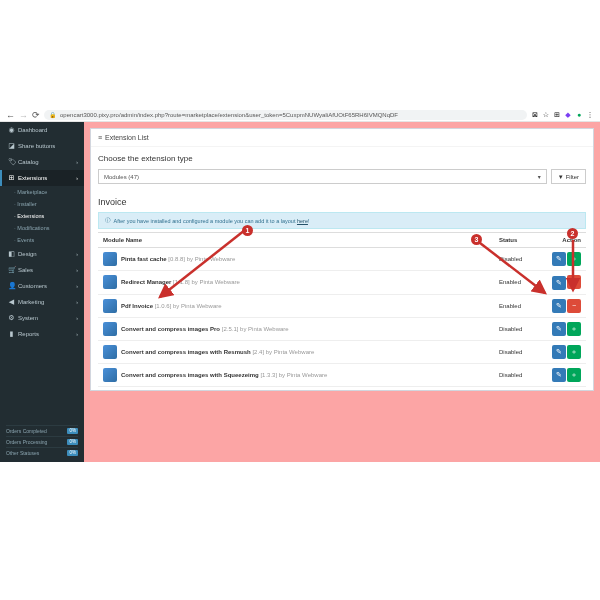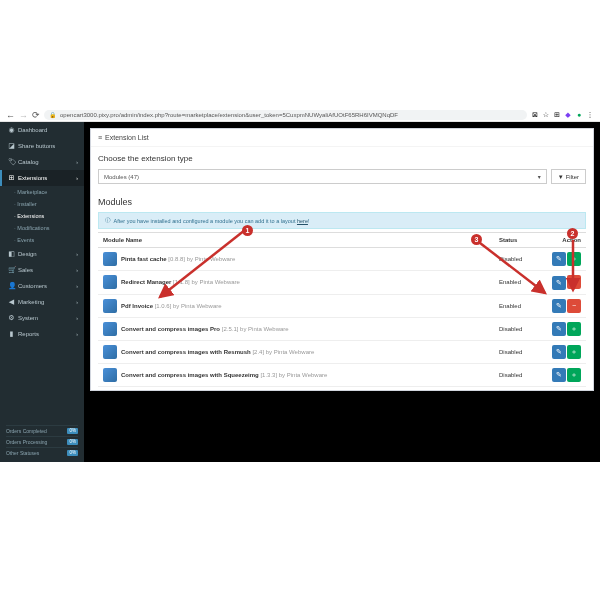--- a/index.html
+++ b/index.html
@@ -17,21 +17,21 @@
 .sidebar{width:84px;background:#222d32;color:#b8c7ce;font-size:6px;display:flex;flex-direction:column}
 .sb-item{padding:4px 6px;display:flex;align-items:center;gap:3px;cursor:pointer;border-left:2px solid transparent}
 .sb-item.active{background:#1a2226;border-left:2px solid #3c8dbc;color:#fff}
 .sb-item .ic{width:7px;display:inline-block;text-align:center;font-size:7px}
 .sb-item .chev{margin-left:auto;font-size:5px}
 .sb-sub{padding:3px 6px 3px 14px;font-size:5.5px;color:#8aa4af;cursor:pointer}
 .sb-sub.active{color:#fff}
 .sb-stats{margin-top:auto;padding:4px 6px;font-size:5px;color:#8aa4af}
 .sb-stat{display:flex;justify-content:space-between;padding:2px 0;border-top:1px solid #2c3b41}
 .sb-stat .pct{background:#3c8dbc;color:#fff;padding:0 2px;border-radius:1px;font-size:4.5px}
-.main{flex:1;background:#000000;padding:0}
+.main{flex:1;background:#fca5a5;padding:0}
 .panel{background:#fff;margin:6px;border:1px solid #d2d6de}
 .panel-hd{padding:5px 7px;border-bottom:1px solid #f4f4f4;display:flex;align-items:center;gap:3px;font-size:7px;color:#444}
 .panel-bd{padding:7px}
 .choose-lbl{font-size:8px;margin-bottom:6px;color:#333}
 .filter-row{display:flex;gap:4px}
 .select-box{flex:1;border:1px solid #ccc;padding:3px 5px;font-size:6px;color:#555;display:flex;justify-content:space-between;align-items:center;background:#fff}
 .filter-btn{border:1px solid #ccc;padding:3px 6px;font-size:6px;color:#333;background:#fff;display:flex;align-items:center;gap:2px;cursor:pointer}
 .mods-hd{font-size:9px;color:#333;padding:6px 7px 2px}
 .info-bar{background:#d9edf7;border:1px solid #bce8f1;color:#31708f;font-size:5.5px;padding:4px 6px;margin:3px 7px;display:flex;align-items:center;gap:3px}
 .info-bar a{color:#245269;text-decoration:underline}
@@ -165,21 +165,21 @@
             <div class="select-box">
               <span>Modules (47)</span>
               <span>▾</span>
             </div>
             <div class="filter-btn">
               <span>▼</span>
               <span>Filter</span>
             </div>
           </div>
         </div>
-        <div class="mods-hd">Modules</div>
+        <div class="mods-hd">Invoice</div>
         <div class="info-bar">
           <span>ⓘ</span>
           <span>
             <span>After you have installed and configured a module you can add it to a layout </span><a>here</a><span>!</span>
           </span>
         </div>
         <table class="tbl">
           <thead>
             <tr>
               <th>Module Name</th>

